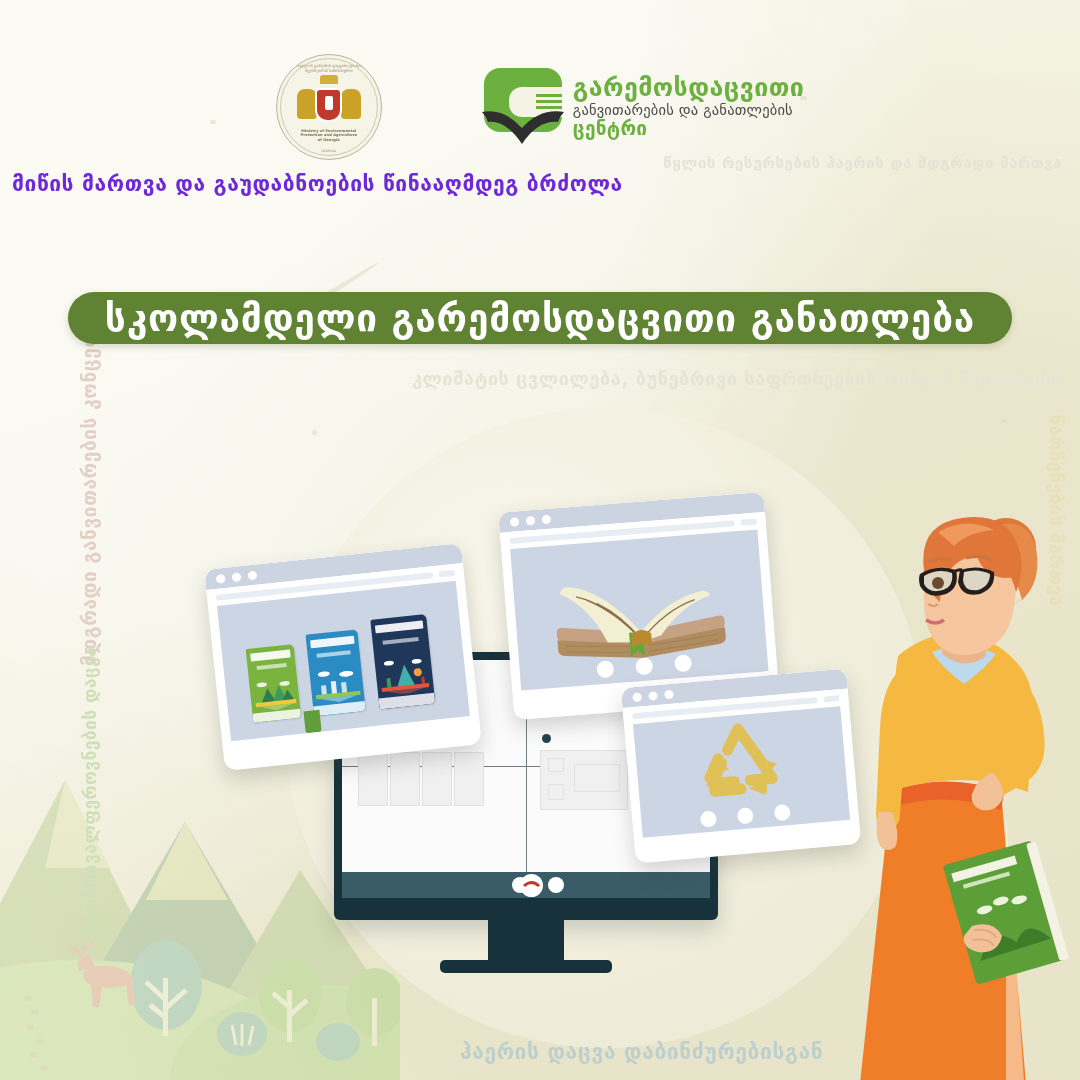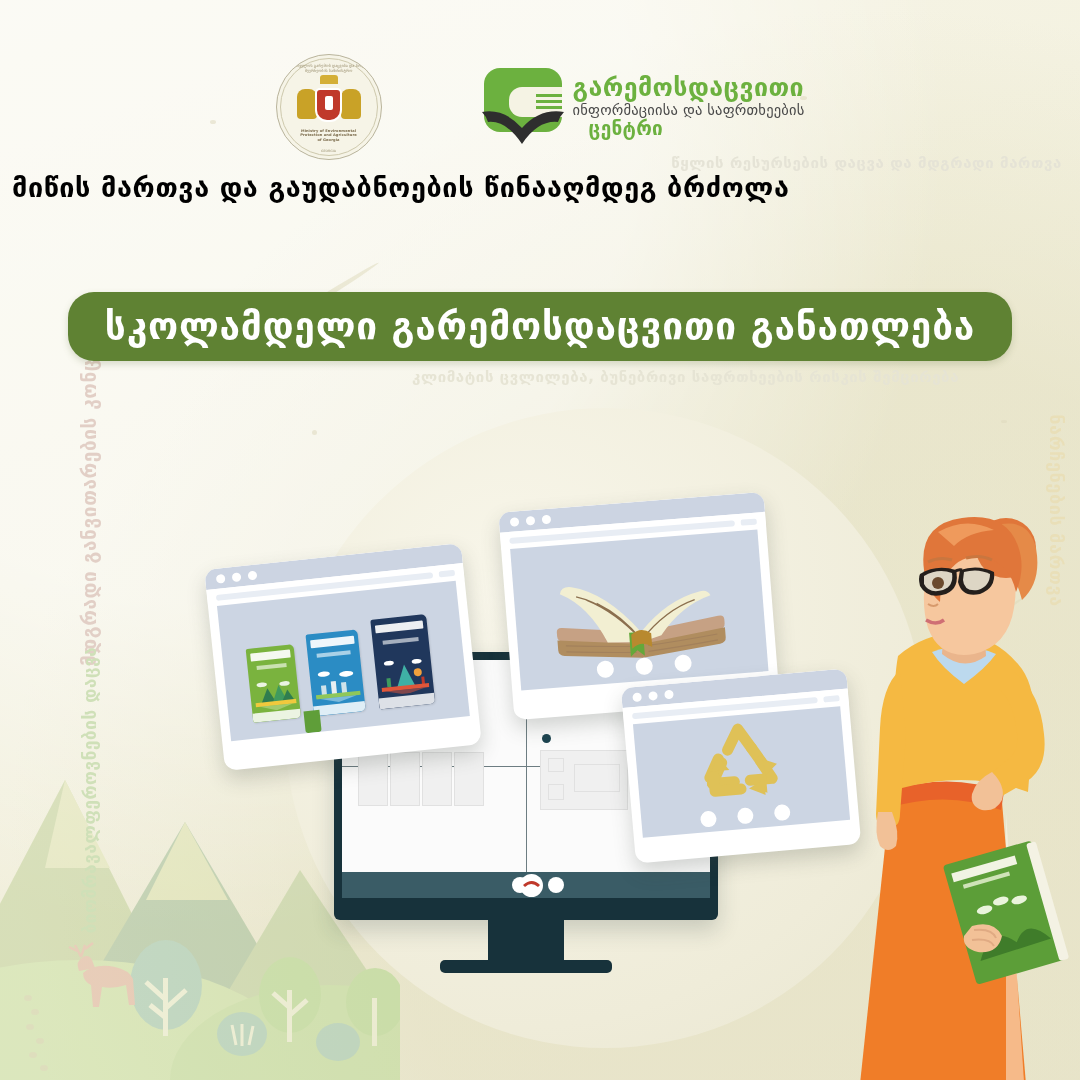--- a/index.html
+++ b/index.html
@@ -47,37 +47,37 @@
   .emblem .bottomtag{position:absolute;bottom:6px;left:0;right:0;text-align:center;font-size:3.2px;color:#9a8f6e;}
 
   .centerlogo{display:flex;align-items:center;gap:11px;padding-left:44px;}
   .glyph{position:relative;width:78px;height:78px;}
   .glyph .gsq{position:absolute;left:0;top:0;width:78px;height:64px;background:#6cb13f;border-radius:16px;}
   .glyph .ghole{position:absolute;left:25px;top:19px;width:53px;height:30px;background:#f5f3e4;border-radius:13px 0 0 13px;}
   .glyph .gbook{position:absolute;left:-4px;top:40px;width:86px;height:38px;}
   .logotxt{display:flex;flex-direction:column;line-height:1.04;}
   .logotxt .l1{font-size:25px;color:#6cb13f;font-weight:bold;letter-spacing:.4px;}
   .logotxt .l2{font-size:14.5px;color:#4a4a4a;letter-spacing:.2px;margin-top:2px;}
-  .logotxt .l3{font-size:19px;color:#6cb13f;font-weight:bold;letter-spacing:.3px;margin-top:1px;margin-left:16px;}
+  .logotxt .l3{font-size:19px;color:#6cb13f;font-weight:bold;letter-spacing:.3px;margin-top:1px;}
 
   
   .wm{position:absolute;font-weight:bold;white-space:nowrap;letter-spacing:.6px;}
-  .wm-1{left:12px;top:172px;font-size:27px;color:#000000;}
+  .wm-1{left:12px;top:172px;font-size:21px;color:#6d28d9;}
   .wm-2{right:18px;top:154px;font-size:15px;color:#e5e3d6;}
-  .wm-3{left:412px;top:368px;font-size:15px;color:#e6e4d4;}
+  .wm-3{left:412px;top:368px;font-size:18px;color:#e6e4d4;}
   .wm-4{left:66px;top:474px;font-size:18px;color:#e8e3c6;}
   .wm-5{left:460px;top:1040px;font-size:21px;color:#bed0cd;}
   .wm-v1{left:-96px;top:470px;font-size:19px;color:#e2cfc6;transform:rotate(-90deg);}
   .wm-v2{left:-53px;top:780px;font-size:17px;color:#cfe0b8;transform:rotate(-90deg);}
   .wm-v3{right:-72px;top:500px;font-size:18px;color:#e9dfb8;transform:rotate(90deg);}
 
   
   .headline{position:absolute;top:232px;left:0;width:1080px;text-align:center;
             font-size:40px;font-weight:bold;color:#5b8032;letter-spacing:1px;}
-  .banner{position:absolute;top:292px;left:68px;width:944px;height:69px;background:#5f8233;border-radius:26px;
+  .banner{position:absolute;top:292px;left:68px;width:944px;height:52px;background:#5f8233;border-radius:26px;
           display:flex;align-items:center;justify-content:center;
           box-shadow:0 3px 7px rgba(90,110,60,.22);}
   .banner span{font-size:37px;font-weight:bold;color:#ffffff;letter-spacing:.8px;}
 
   
   .monitor{position:absolute;left:334px;top:652px;width:384px;height:268px;background:#17323b;border-radius:6px;
            box-shadow:0 10px 22px rgba(40,60,60,.2);}
   .mon-screen{position:absolute;left:8px;top:8px;right:8px;height:212px;background:#fbfbfb;overflow:hidden;}
   .mon-grid-v{position:absolute;left:50%;top:0;bottom:0;width:1px;background:#6d7d82;}
   .mon-grid-h{position:absolute;left:0;right:0;top:50%;height:1px;background:#6d7d82;}
@@ -201,29 +201,30 @@
           <path d="M2 4 q22 -4 40 16 q18 -20 42 -16 q-4 4 -6 10 q-20 -2 -36 22 q-16 -24 -34 -22 q-2 -6 -6 -10 z" fill="#2e2e2e"></path>
         </svg>
         <svg style="position:absolute;left:52px;top:26px;" width="26" height="16" viewBox="0 0 26 16">
           <rect x="0" y="0" width="26" height="3" fill="#6cb13f"></rect>
           <rect x="0" y="6" width="26" height="3" fill="#6cb13f"></rect>
           <rect x="0" y="12" width="26" height="3" fill="#6cb13f"></rect>
         </svg>
       </div>
       <div class="logotxt">
         <div class="l1">გარემოსდაცვითი</div>
-        <div class="l2">ინფორმაციისა და საფრთხეების</div>
+        <div class="l2">განვითარების და განათლების</div>
         <div class="l3">ცენტრი</div>
       </div>
     </div>
   </div>
 
   <div class="wm wm-1">მიწის მართვა და გაუდაბნოების წინააღმდეგ ბრძოლა</div>
-  <div class="wm wm-2">წყლის რესურსების დაცვა და მდგრადი მართვა</div>
+  <div class="wm wm-2">წყლის რესურსების ჰაერის და მდგრადი მართვა</div>
   <div class="wm wm-3">კლიმატის ცვლილება, ბუნებრივი საფრთხეების რისკის შემცირება</div>
+  <div class="wm wm-5">ჰაერის დაცვა დაბინძურებისგან</div>
   <div class="wm wm-v1">მდგრადი განვითარების კონცეფცია</div>
   <div class="wm wm-v2">ბიომრავალფეროვნების დაცვა</div>
   <div class="wm wm-v3">ნარჩენების მართვა</div>
 
   <div class="banner">
     <span>სკოლამდელი გარემოსდაცვითი განათლება</span>
   </div>
 
   <div class="monitor">
     <div class="mon-screen">

